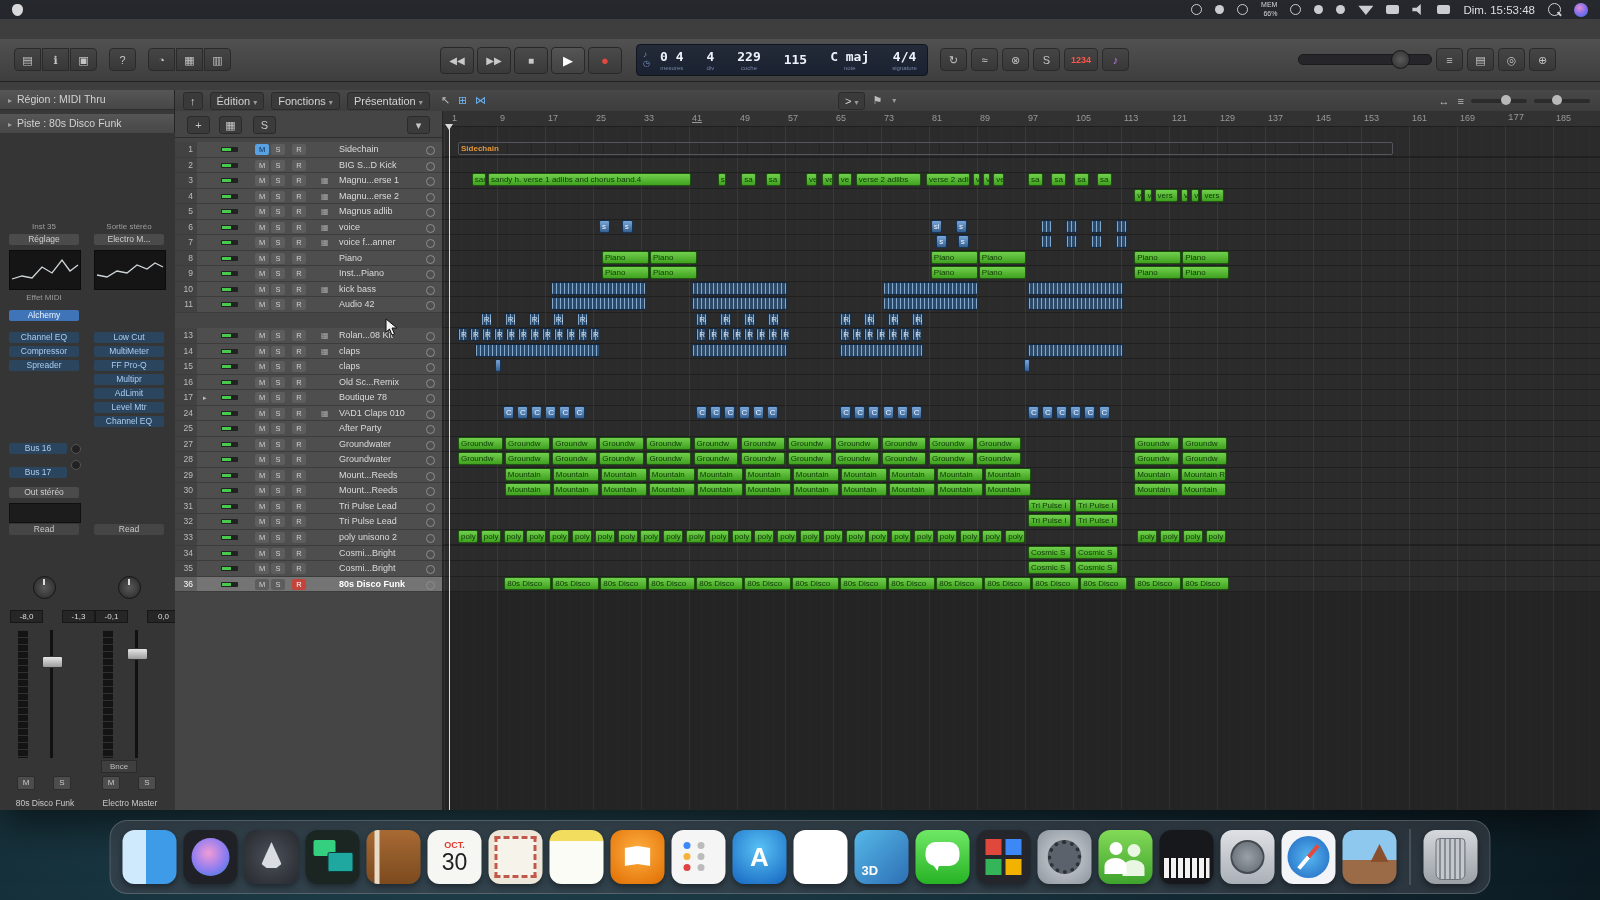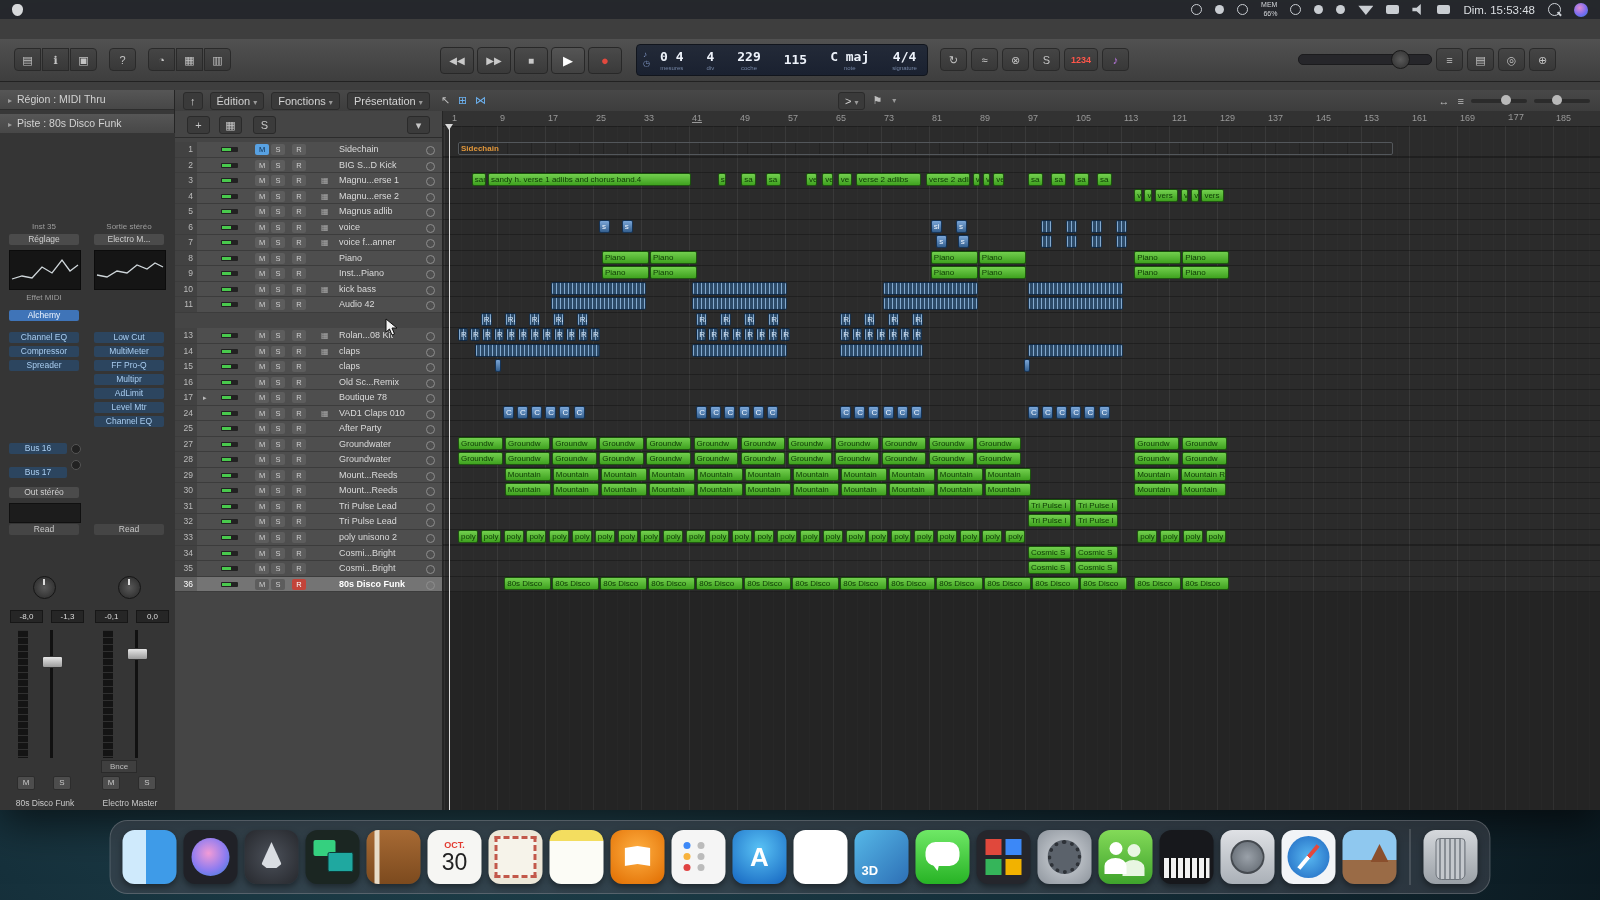--- a/index.html
+++ b/index.html
@@ -84,21 +84,21 @@
   .sbtn{position:absolute;left:1px;width:70px;height:11px;background:#4b4b4b;border-radius:2px;font-size:8.5px;color:#cfcfcf;
     text-align:center;line-height:11px;overflow:hidden;white-space:nowrap;box-sizing:border-box;}
   .sbtn.plug{background:#2c455f;color:#a9cdf0;}
   .sbtn.inst{background:#3f74b8;color:#ecf4ff;}
   .sbtn.read{background:#454545;color:#c9c9c9;}
   .eqthumb{position:absolute;left:1px;top:30px;width:70px;height:38px;background:#151515;border:1px solid #0c0c0c;}
   .outbox{position:absolute;left:1px;top:283px;width:70px;height:18px;background:#1c1c1c;border:1px solid #101010;}
   .sendknob{position:absolute;right:-1px;width:8px;height:8px;border-radius:50%;background:#222;border:1px solid #555;}
   .knob{position:absolute;left:25px;top:356px;width:21px;height:21px;border-radius:50%;background:radial-gradient(#585858,#262626);border:1px solid #161616;}
   .knob::after{content:"";position:absolute;left:9px;top:2px;width:2px;height:6px;background:#ddd;}
-  .vals{position:absolute;left:2px;top:390px;display:flex;gap:8px;}
+  .vals{position:absolute;left:2px;top:390px;display:flex;gap:19px;}
   .vals div{width:31px;height:11px;background:#262626;border:1px solid #171717;color:#dedede;font-size:8px;text-align:center;line-height:11px;}
   .faderzone{position:absolute;left:0;top:410px;width:72px;height:128px;}
   .meter{position:absolute;left:10px;top:0;width:10px;height:128px;background:#141414;
     background-image:repeating-linear-gradient(180deg,#303030 0 1px,transparent 1px 7px);}
   .ftrack{position:absolute;left:42px;top:0;width:3px;height:128px;background:#111;}
   .fknob{position:absolute;left:34px;width:19px;height:10px;border-radius:2px;background:linear-gradient(#e6e6e6,#9c9c9c);border:1px solid #333;}
   .s1 .fknob{top:26px;} .s2 .fknob{top:18px;}
   .bncebox{position:absolute;left:8px;top:540px;width:34px;height:11px;background:#3f3f3f;border:1px solid #2a2a2a;color:#bdbdbd;font-size:8px;text-align:center;line-height:11px;}
   .msrow{position:absolute;left:0;top:556px;width:72px;display:flex;justify-content:space-around;}
   .ms{width:16px;height:12px;background:#4d4d4d;border:1px solid #2c2c2c;border-radius:2px;color:#c9c9c9;font-size:8px;text-align:center;line-height:12px;}

